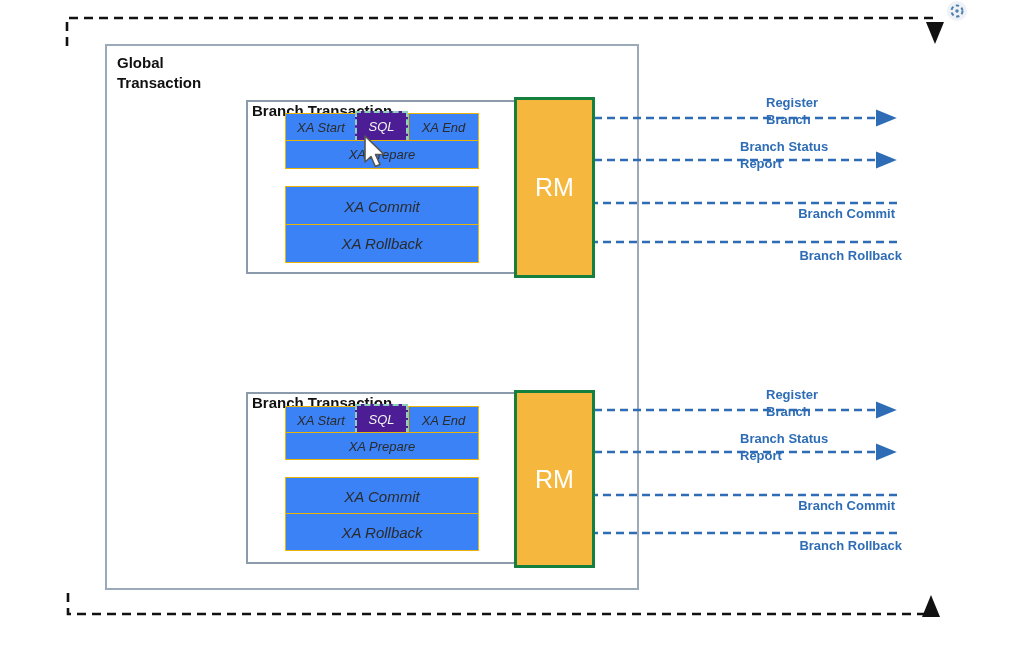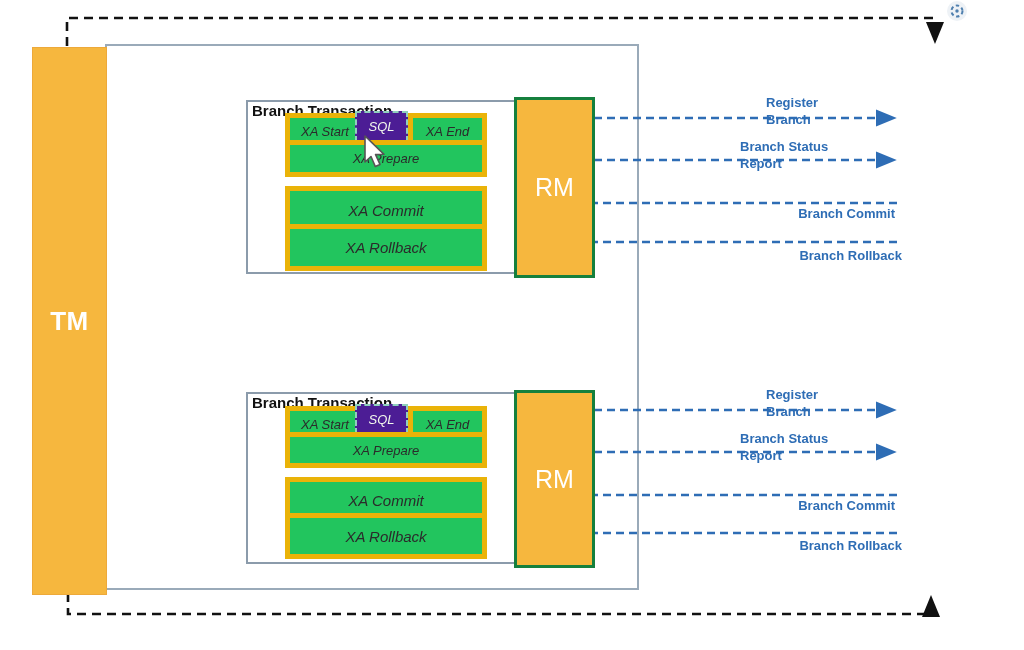--- a/index.html
+++ b/index.html
@@ -13,21 +13,21 @@
     background:#F6B73E;border:1px solid #eda93a;
     display:flex;align-items:center;justify-content:center;
     color:#fff;font-weight:bold;font-size:26px;letter-spacing:.5px;
   }
   
   .global-box{border:2px solid #9aaab9;background:transparent;}
   .branch-box{border:2px solid #8b9bab;background:transparent;}
   .box-title{font-weight:bold;color:#111;font-size:15px;line-height:1.3;}
   
   .cell{
-    border:5px solid #eab308;background:#22c55e;color:#2b2b2b;
+    border:1px solid #eab308;background:#3b82f6;color:#2b2b2b;
     display:flex;align-items:center;justify-content:center;
     font-style:italic;font-size:13px;
   }
   .cell.big{font-size:15px;}
   .cell.sql{
     background:#4c1d95;color:#f2f7ec;border:2px dashed #8fd0bd;font-size:13px;
   }
   .rm{
     background:#F6B73E;border:3px solid #15803d;
     display:flex;align-items:center;justify-content:center;
@@ -44,20 +44,21 @@
   .under{z-index:1;}
   .over{z-index:4;}
   .topmost{z-index:6;}
 </style>
 </head>
 <body>
 
 <div class="stage">
 
   <div class="abs global-box under" style="left:105px;top:44px;width:530px;height:542px;"></div>
+  <div class="abs box-title" style="left:117px;top:53px;width:100px;">Global Transaction</div>
 
   <svg class="overlay" width="1024" height="650">
     <defs>
       <marker id="arrB" markerWidth="9" markerHeight="8" refX="7" refY="3.5" orient="auto">
         <path d="M0,0 L8.5,3.5 L0,7 Z" fill="#2E6DB5"></path>
       </marker>
       <marker id="arrK" markerWidth="9" markerHeight="8" refX="7" refY="3.5" orient="auto">
         <path d="M0,0 L8.5,3.5 L0,7 Z" fill="#111"></path>
       </marker>
     </defs>
@@ -103,21 +104,20 @@
   <div class="abs cell big over" style="left:285px;top:477px;width:192px;height:36px;">XA Commit</div>
   <div class="abs cell big over" style="left:285px;top:513px;width:192px;height:36px;">XA Rollback</div>
 
   <div class="abs rm" style="left:514px;top:390px;width:75px;height:172px;">RM</div>
 
   <div class="abs msg" style="left:766px;top:387px;width:78px;">Register Branch</div>
   <div class="abs msg" style="left:740px;top:431px;width:99px;">Branch Status Report</div>
   <div class="abs msg right" style="left:770px;top:498px;width:125px;">Branch Commit</div>
   <div class="abs msg right" style="left:770px;top:538px;width:132px;">Branch Rollback</div>
 
-  <div class="abs pillar over" style="left:32px;top:47px;width:73px;height:546px;">TM</div>
 
 
   <div class="abs topmost" style="left:945px;top:0px;width:24px;height:24px;">
     <svg width="24" height="24" viewBox="0 0 24 24">
       <circle cx="12" cy="11" r="10" fill="#eef2f6"></circle>
       <circle cx="12" cy="11" r="5.5" fill="none" stroke="#4e7fae" stroke-width="2" stroke-dasharray="3.4 2.6"></circle>
       <circle cx="12" cy="11" r="1.7" fill="#4e7fae"></circle>
     </svg>
   </div>
 

